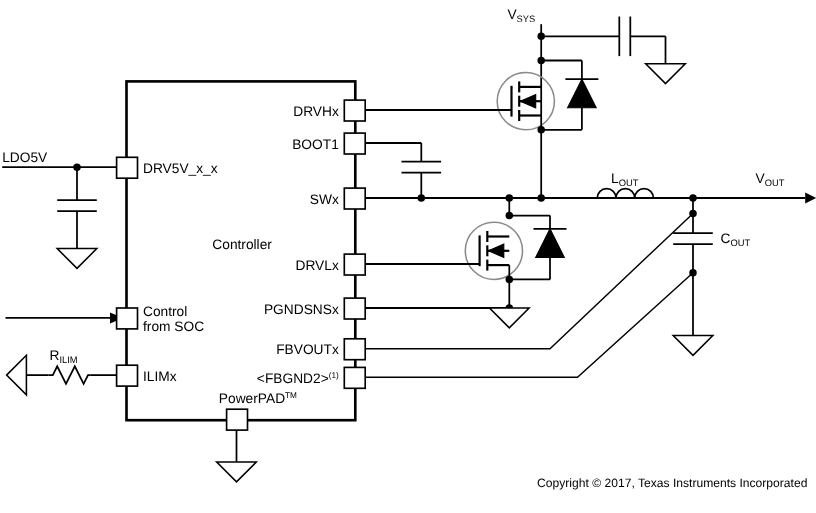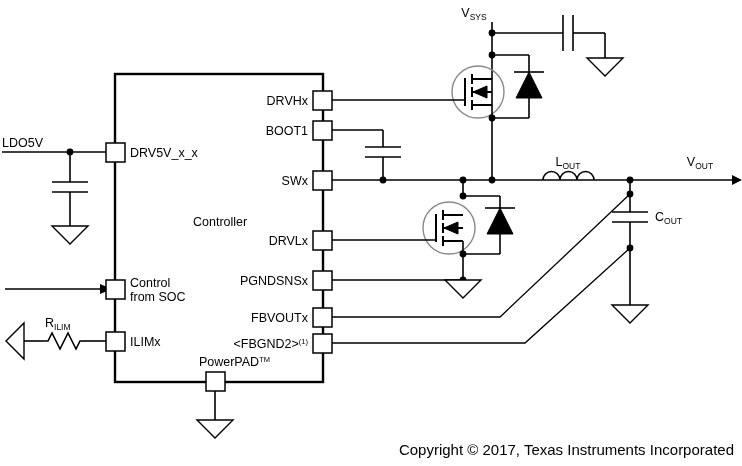--- a/index.html
+++ b/index.html
@@ -27,23 +27,23 @@
   }
   .lbl-sub {
     font-size: 8.5px;
   }
   .lbl-sup {
     font-size: 7.5px;
   }
   .copyright {
     position: absolute;
     right: 8px;
-    bottom: 8px;
+    bottom: 20px;
     font-family: "Liberation Sans", sans-serif;
-    font-size: 15px;
+    font-size: 11px;
     color: #000000;
     white-space: nowrap;
   }
   svg text { user-select: none; }
   .wire { stroke: #000000; stroke-width: 1.6; fill: none; }
   .wire-thin { stroke: #000000; stroke-width: 1.3; fill: none; }
   .bodyline { stroke: #000000; stroke-width: 2.4; fill: none; }
   .pinbox { stroke: #000000; stroke-width: 1.5; fill: #ffffff; }
   .dot { fill: #000000; }
   .gndtri { stroke: #000000; stroke-width: 1.4; fill: #ffffff; }

